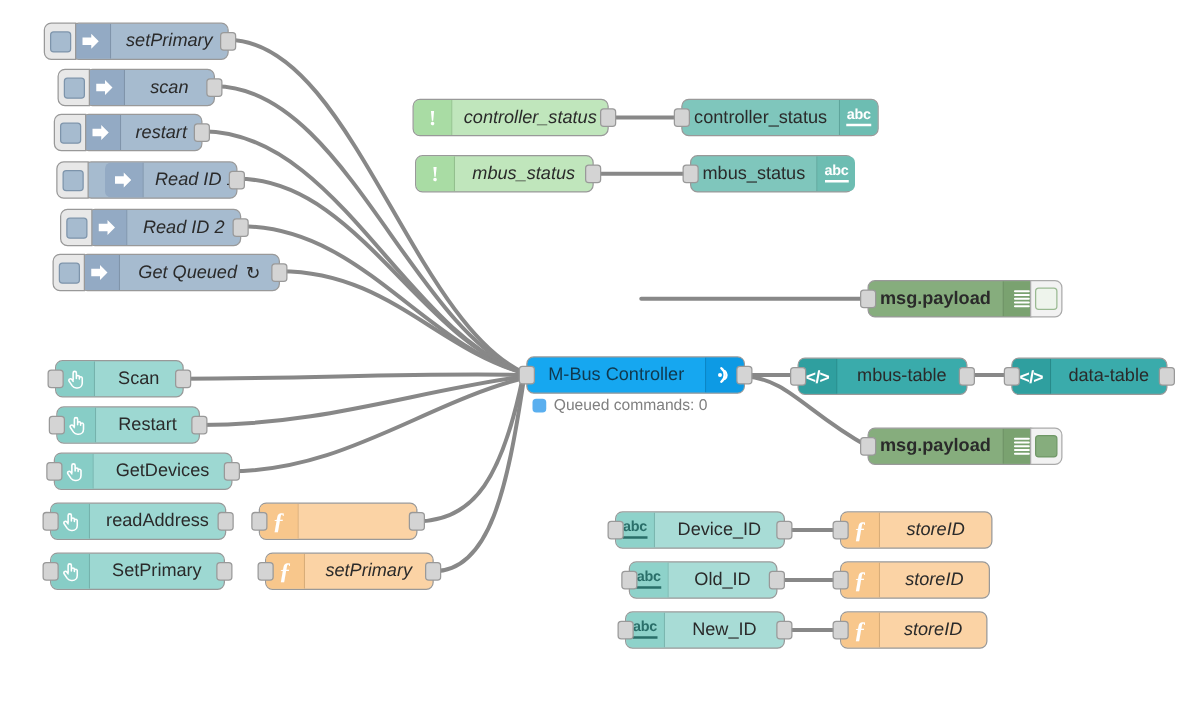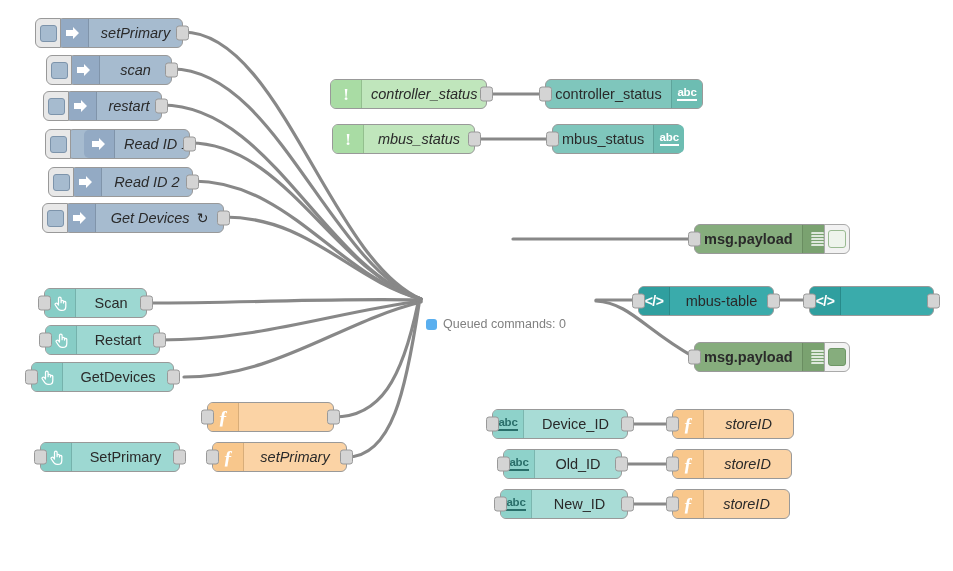--- a/index.html
+++ b/index.html
@@ -299,21 +299,21 @@
   <div class="node n-inject" style="left:64px; top:203px; width:160px;">
     <div class="inject-btn">
         <i></i>
       </div>
     <div class="icontray left">
       <svg class="glyph-arrow" viewBox="0 0 16 16">
           <path d="M1 5h7V2l6 6-6 6v-3H1z" fill="#fff"></path>
         </svg>
     </div>
     <div class="lbl italic">
-      <span>Get Devices</span>
+      <span>Get Queued</span>
       <span class="repeat-sym">↻</span>
     </div>
     <div class="port out"></div>
   </div>
 
   <div class="node n-status" style="left:330px; top:79px; width:157px;">
     <div class="icontray left">
         <span class="glyph-bang">!</span>
       </div>
     <div class="lbl italic">controller_status</div>
@@ -338,39 +338,54 @@
 
   <div class="node n-text" style="left:552px; top:124px; width:131px;">
     <div class="port in"></div>
     <div class="lbl">mbus_status</div>
     <div class="icontray right">
         <span class="glyph-abc">abc</span>
       </div>
   </div>
 
 
+  <div class="node n-mbus" style="left:421px; top:285px; width:175px; color:#10384e;">
+    <div class="port in"></div>
+    <div class="lbl">M-Bus Controller</div>
+    <div class="icontray right">
+      <svg class="glyph-wave" viewBox="0 0 18 18">
+        <g fill="none" stroke="#fff" stroke-width="1.8" stroke-linecap="round">
+          <path d="M6 3.5 A 7 7 0 0 1 6 14.5"></path>
+          <path d="M8.8 5.8 A 4.2 4.2 0 0 1 8.8 12.2"></path>
+        </g>
+        <circle cx="5" cy="9" r="1.6" fill="#fff"></circle>
+      </svg>
+    </div>
+    <div class="port out"></div>
+  </div>
   <div class="nodestatus" style="left:426px; top:317px;">
     <span class="dot" style="background:#5aafef;"></span>
     <span>Queued commands: 0</span>
   </div>
 
   <div class="node n-template" style="left:638px; top:286px; width:136px;">
     <div class="port in"></div>
     <div class="icontray left">
         <span class="glyph-code">&lt;/&gt;</span>
       </div>
     <div class="lbl">mbus-table</div>
     <div class="port out"></div>
   </div>
 
   <div class="node n-template" style="left:809px; top:286px; width:125px;">
     <div class="port in"></div>
     <div class="icontray left">
         <span class="glyph-code">&lt;/&gt;</span>
       </div>
+    <div class="lbl">data-table</div>
     <div class="port out"></div>
   </div>
 
   <div class="node n-debug" style="left:694px; top:224px; width:136px;">
     <div class="port in"></div>
     <div class="lbl">msg.payload</div>
     <div class="icontray right">
       <svg class="glyph-lines" viewBox="0 0 15 16">
         <g stroke="#fff" stroke-width="1.7" stroke-linecap="round">
           <path d="M2 2h11M2 5h11M2 8h11M2 11h11M2 14h11"></path>
@@ -412,39 +427,49 @@
     <div class="port in"></div>
     <div class="icontray left">
       <svg class="glyph-hand" viewBox="0 0 17 17">
         <path d="M6.5 9.2V3.4a1.3 1.3 0 0 1 2.6 0v4.3M9.1 7.7V6.6a1.2 1.2 0 0 1 2.4 0v1.3M11.5 8.1V7.3a1.2 1.2 0 0 1 2.3 0v4.1c0 2.3-1.6 4-3.9 4H9c-1.6 0-2.4-.6-3.2-1.7L3.3 10c-.5-.7-.2-1.5.5-1.8.6-.3 1.3-.1 1.7.5l1 1.4" fill="none" stroke="#fff" stroke-width="1.25" stroke-linejoin="round" stroke-linecap="round"></path>
       </svg>
     </div>
     <div class="lbl">Restart</div>
     <div class="port out"></div>
   </div>
 
-  <div class="node n-ui" style="left:31px; top:362px; width:143px;">
+  <div class="node n-ui" style="left:43px; top:362px; width:143px;">
     <div class="port in"></div>
     <div class="icontray left">
       <svg class="glyph-hand" viewBox="0 0 17 17">
         <path d="M6.5 9.2V3.4a1.3 1.3 0 0 1 2.6 0v4.3M9.1 7.7V6.6a1.2 1.2 0 0 1 2.4 0v1.3M11.5 8.1V7.3a1.2 1.2 0 0 1 2.3 0v4.1c0 2.3-1.6 4-3.9 4H9c-1.6 0-2.4-.6-3.2-1.7L3.3 10c-.5-.7-.2-1.5.5-1.8.6-.3 1.3-.1 1.7.5l1 1.4" fill="none" stroke="#fff" stroke-width="1.25" stroke-linejoin="round" stroke-linecap="round"></path>
       </svg>
     </div>
     <div class="lbl">GetDevices</div>
     <div class="port out"></div>
   </div>
 
-
-  <div class="node n-ui" style="left:40px; top:442px; width:140px;">
+  <div class="node n-ui" style="left:40px; top:402px; width:141px;">
     <div class="port in"></div>
     <div class="icontray left">
       <svg class="glyph-hand" viewBox="0 0 17 17">
         <path d="M6.5 9.2V3.4a1.3 1.3 0 0 1 2.6 0v4.3M9.1 7.7V6.6a1.2 1.2 0 0 1 2.4 0v1.3M11.5 8.1V7.3a1.2 1.2 0 0 1 2.3 0v4.1c0 2.3-1.6 4-3.9 4H9c-1.6 0-2.4-.6-3.2-1.7L3.3 10c-.5-.7-.2-1.5.5-1.8.6-.3 1.3-.1 1.7.5l1 1.4" fill="none" stroke="#fff" stroke-width="1.25" stroke-linejoin="round" stroke-linecap="round"></path>
       </svg>
     </div>
+    <div class="lbl">readAddress</div>
+    <div class="port out"></div>
+  </div>
+
+  <div class="node n-ui" style="left:40px; top:442px; width:140px;">
+    <div class="port in"></div>
+    <div class="icontray left">
+      <svg class="glyph-hand" viewBox="0 0 17 17">
+        <path d="M6.5 9.2V3.4a1.3 1.3 0 0 1 2.6 0v4.3M9.1 7.7V6.6a1.2 1.2 0 0 1 2.4 0v1.3M11.5 8.1V7.3a1.2 1.2 0 0 1 2.3 0v4.1c0 2.3-1.6 4-3.9 4H9c-1.6 0-2.4-.6-3.2-1.7L3.3 10c-.5-.7-.2-1.5.5-1.8.6-.3 1.3-.1 1.7.5l1 1.4" fill="none" stroke="#fff" stroke-width="1.25" stroke-linejoin="round" stroke-linecap="round"></path>
+      </svg>
+    </div>
     <div class="lbl">SetPrimary</div>
     <div class="port out"></div>
   </div>
 
   <div class="node n-func" style="left:207px; top:402px; width:127px;">
     <div class="port in"></div>
     <div class="icontray left">
         <span class="glyph-fn">ƒ</span>
       </div>
     <div class="port out"></div>

